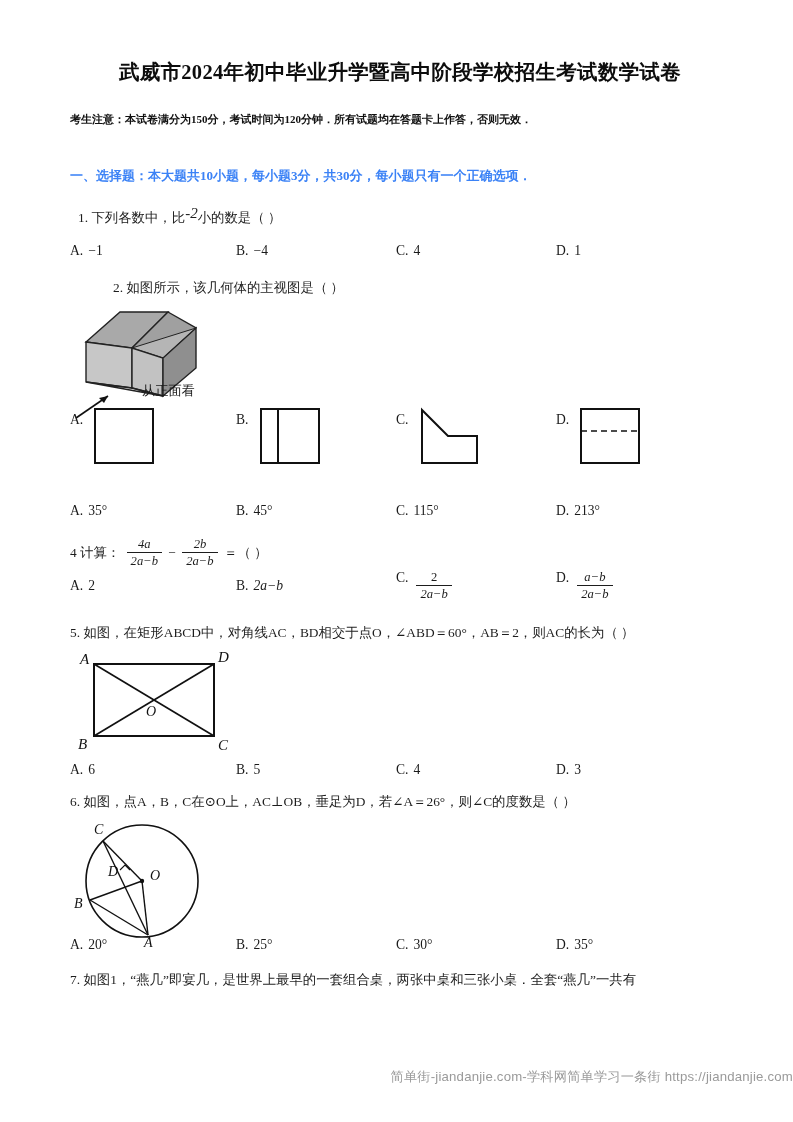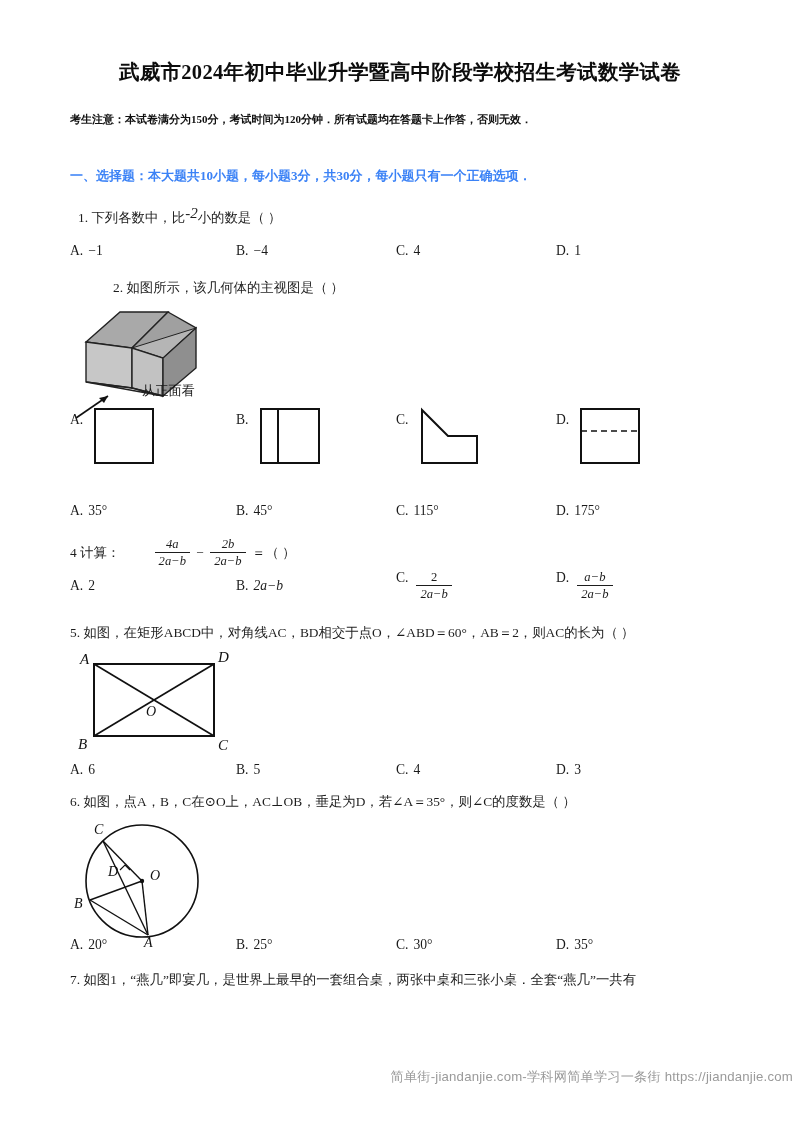--- a/index.html
+++ b/index.html
@@ -87,21 +87,21 @@
     vertical-align: middle;
     margin: 0 3px;
     font-size: 12.6px;
     line-height: 1.12;
     position: relative;
     top: -1px;
   }
   .frac .num { padding: 0 4px 1px 4px; }
   .frac .den { padding: 1px 4px 0 4px; border-top: 1.1px solid #1d1d1d; }
   .mi { font-style: italic; font-family: "Liberation Serif", serif; }
-  .inline-math { white-space: nowrap; margin-left: 28px; }
+  .inline-math { white-space: nowrap; }
 
   
   .fig { position: absolute; }
   svg { display: block; overflow: visible; }
 
   .footer {
     position: absolute;
     left: 0;
     top: 1068px;
     width: 793px;
@@ -212,21 +212,21 @@
     <div class="opt optB">
       <span class="lab">B.</span>
       <span>45°</span>
     </div>
     <div class="opt optC">
       <span class="lab">C.</span>
       <span>115°</span>
     </div>
     <div class="opt optD">
       <span class="lab">D.</span>
-      <span>175°</span>
+      <span>213°</span>
     </div>
   </div>
 
   <div class="q-stem" style="left:70px; top:538px;">
     <span>4</span>
     <span>计算：</span>
     <span class="inline-math">
       <span class="frac">
         <span class="num mi">4a</span>
         <span class="den mi">2a−b</span>
@@ -295,21 +295,21 @@
       <span>4</span>
     </div>
     <div class="opt optD">
       <span class="lab">D.</span>
       <span>3</span>
     </div>
   </div>
 
   <div class="q-stem" style="left:70px; top:789px;">
     <span>6.</span>
-    <span>如图，点A，B，C在⊙O上，AC⊥OB，垂足为D，若∠A＝35°，则∠C的度数是（      ）</span>
+    <span>如图，点A，B，C在⊙O上，AC⊥OB，垂足为D，若∠A＝26°，则∠C的度数是（      ）</span>
   </div>
 
   <div class="fig" style="left:70px; top:818px;">
     <svg width="180" height="130" viewBox="0 0 180 130">
       <circle cx="72" cy="63" r="56" fill="none" stroke="#111" stroke-width="1.6"></circle>
 
       <circle cx="72" cy="63" r="2.2" fill="#111"></circle>
 
       <line x1="33" y1="23" x2="72" y2="63" stroke="#111" stroke-width="1.4"></line>
       <line x1="33" y1="23" x2="78" y2="117" stroke="#111" stroke-width="1.4"></line>

